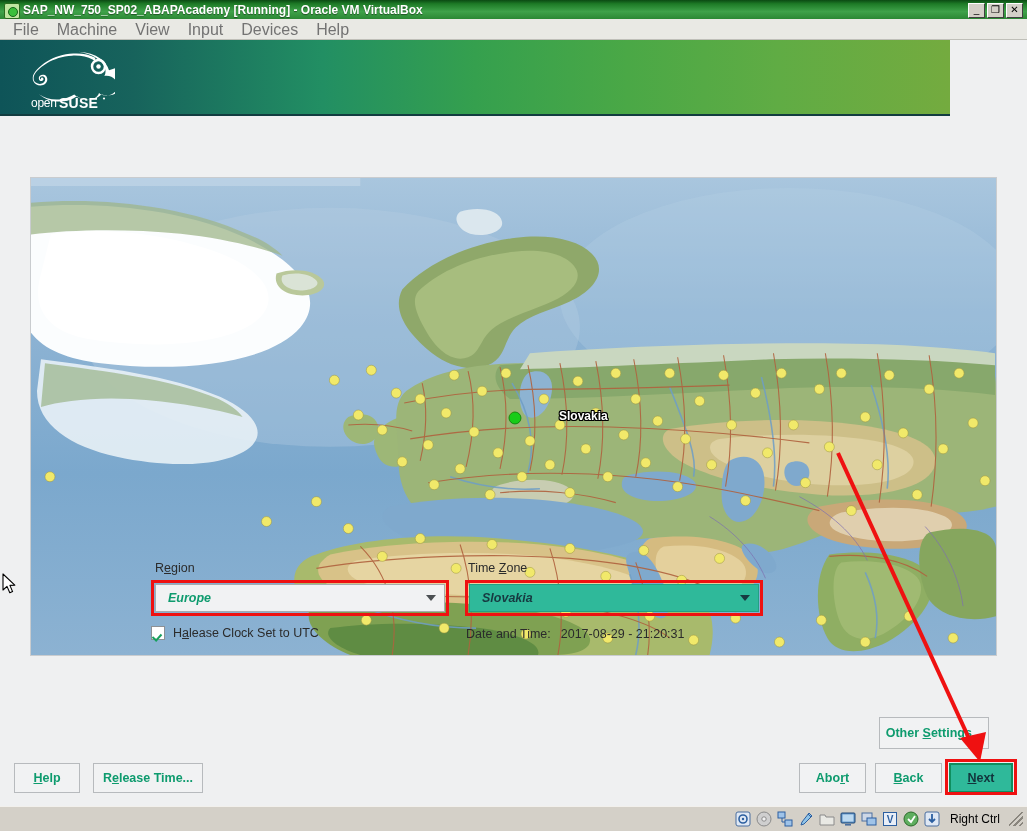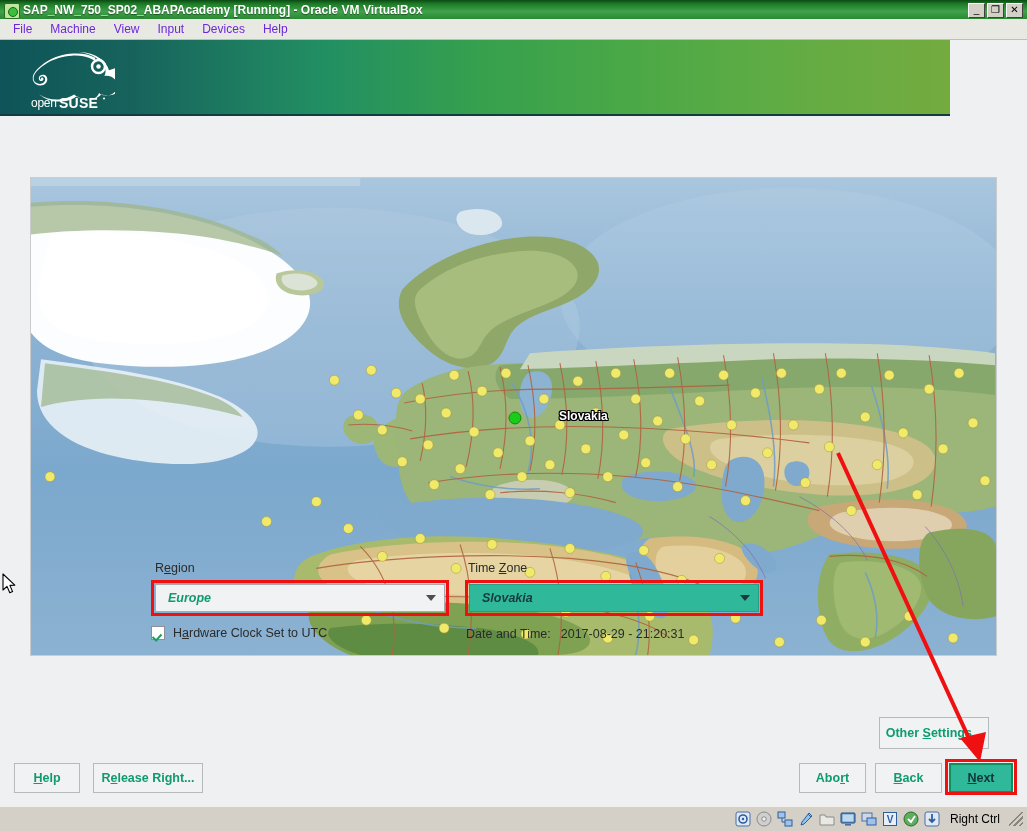--- a/index.html
+++ b/index.html
@@ -50,21 +50,21 @@
   }
   .tb-btn span { display:block; transform: translateY(-1px); }
 
   #vbox-menubar {
     position: absolute; top: 19px; left: 0; width: 1027px; height: 21px;
     background: #e9e9e4;
     border-bottom: 1px solid #bfbfb8;
     display: flex; align-items: center; padding-left: 4px;
   }
   .menu-item {
-    font-size: 12px; color: #6d28d9; padding: 2px 9px; line-height: 15px;
+    font-size: 16px; color: #737373; padding: 2px 9px; line-height: 15px;
     cursor: default; white-space: nowrap;
   }
 
   
   #guest {
     position: absolute; top: 40px; left: 0; width: 1027px; height: 766px;
     background: #eff0f1; overflow: hidden;
   }
 
   
@@ -558,37 +558,37 @@
       <span>Time </span><u>Z</u><span>one</span>
     </div>
 
     <div class="combo" id="combo-tz">
       <span class="combo-text">Slovakia</span>
       <span class="arrow"></span>
     </div>
 
     <div id="hw-clock-row">
       <span class="checkbox checked"></span>
-      <span><span>H</span><u>a</u><span>rdware Clock Set to UTC</span></span>
+      <span><span>H</span><u>a</u><span>lease Clock Set to UTC</span></span>
     </div>
 
     <div id="datetime-row">
       <span>Date and Time:</span><span class="dt-value">2017-08-29 - 21:20:31</span>
     </div>
 
     <div class="btn" id="btn-other-settings">
       <span><span>Other </span><u>S</u><span>ettings...</span></span>
     </div>
 
     <div class="btn" id="btn-help">
       <span><span></span><u>H</u><span>elp</span></span>
     </div>
 
     <div class="btn" id="btn-release-notes">
-      <span><span>R</span><u>e</u><span>lease Right...</span></span>
+      <span><span>R</span><u>e</u><span>lease Time...</span></span>
     </div>
 
     <div class="btn" id="btn-abort">
       <span><span>Abo</span><u>r</u><span>t</span></span>
     </div>
 
     <div class="btn" id="btn-back">
       <span><span></span><u>B</u><span>ack</span></span>
     </div>
 

